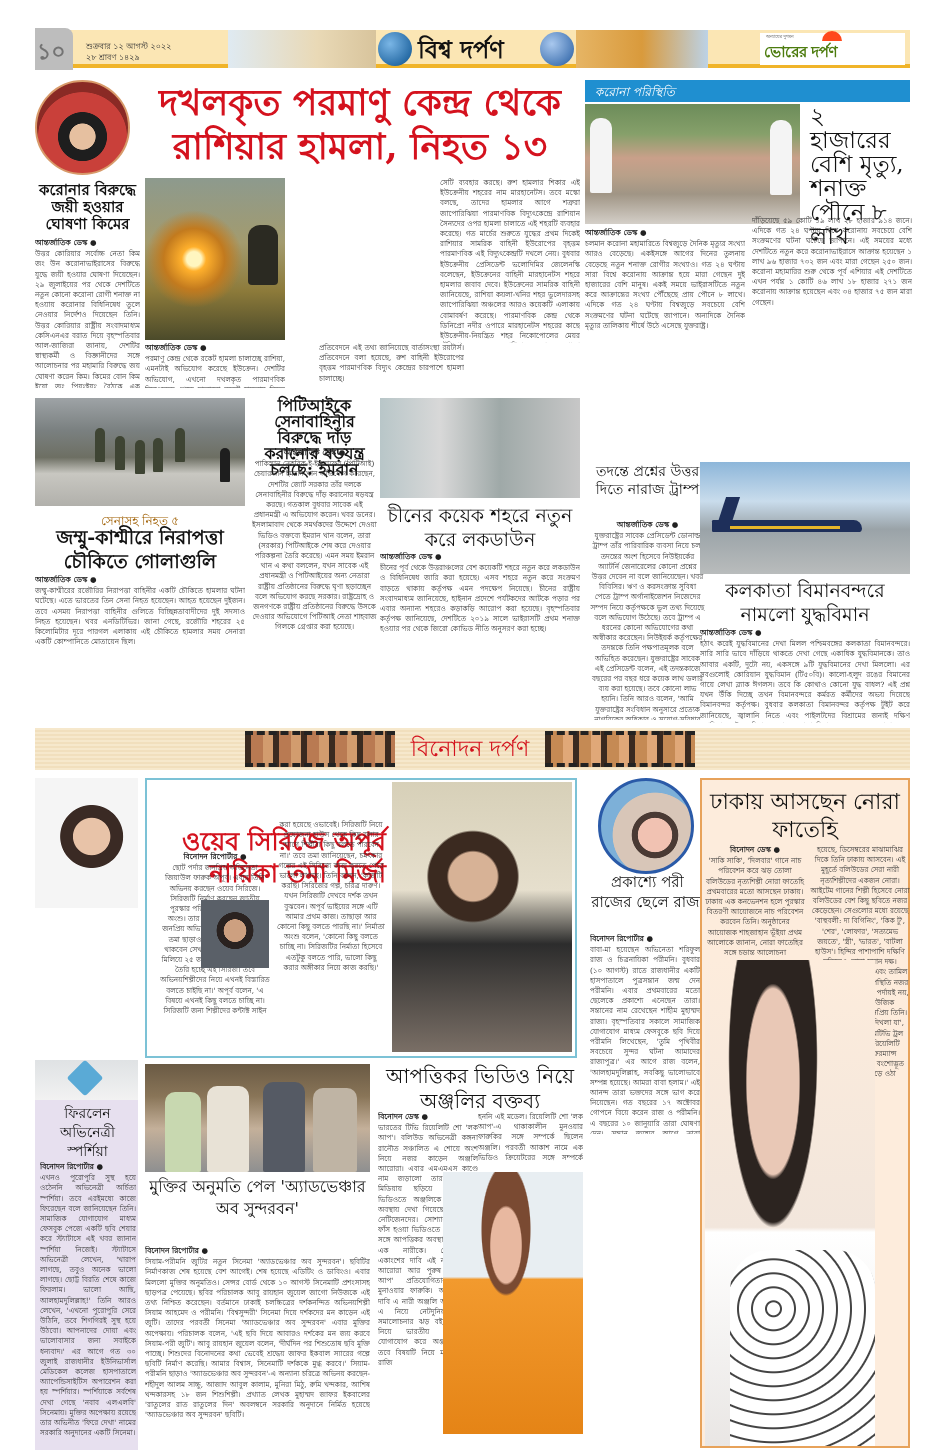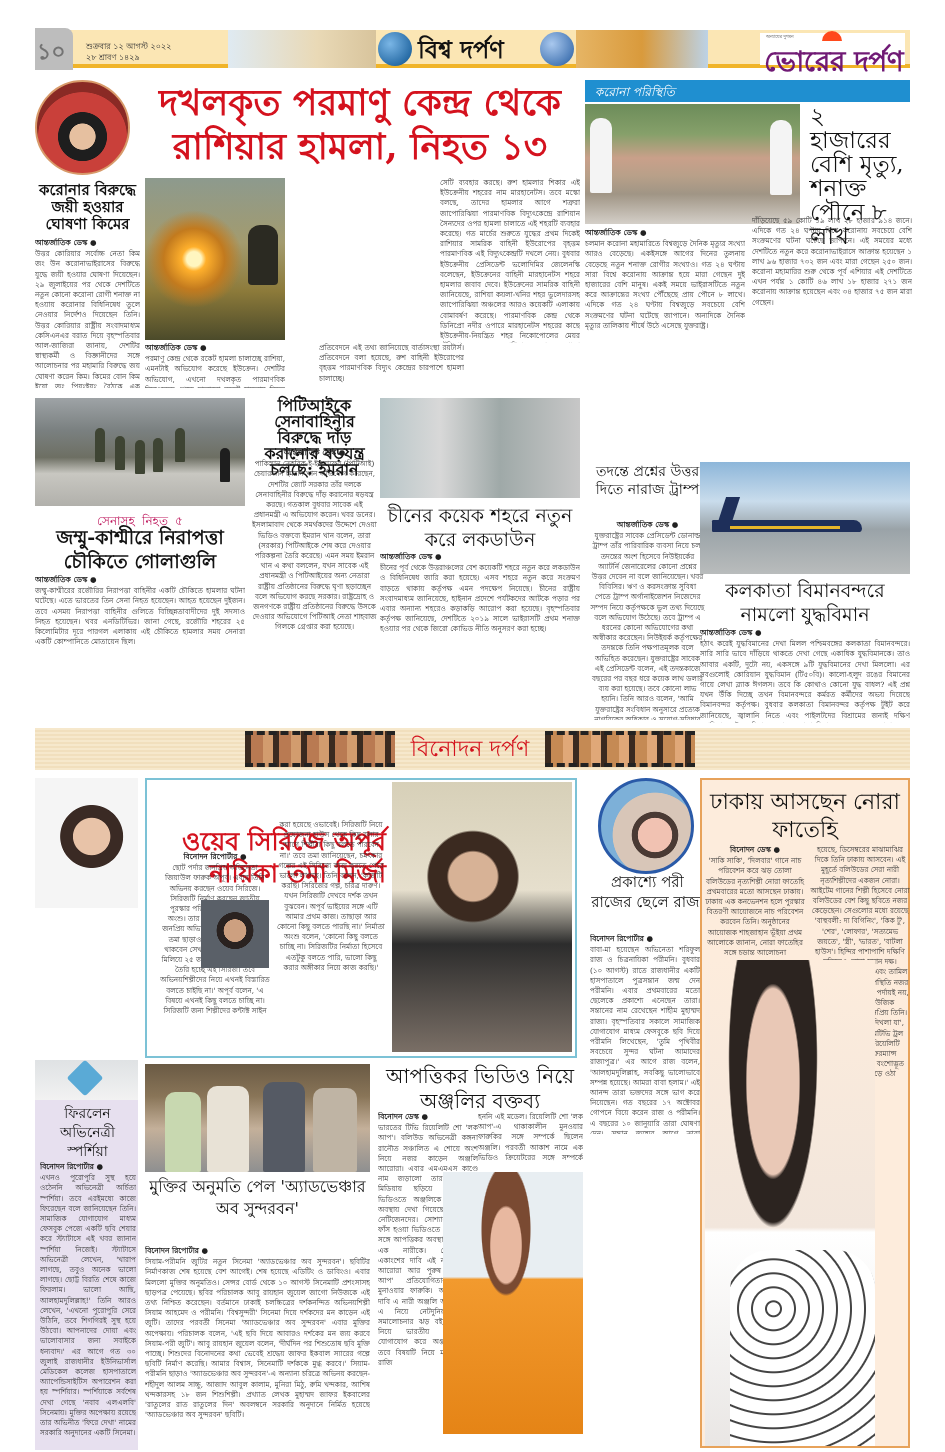--- a/index.html
+++ b/index.html
@@ -5,37 +5,37 @@
   * { box-sizing: border-box; margin: 0; padding: 0; }
   html, body { width: 945px; height: 1452px; background: #ffffff; overflow: hidden; }
   body { font-family: "DejaVu Sans", sans-serif; color: #222; position: relative; }
   .abs { position: absolute; }
   .body-text { font-family: "DejaVu Serif", serif; font-size: 7.2px; line-height: 10.2px; color: #333; text-align: justify; overflow: hidden; }
   .body-text.center { text-align: center; }
   .byline { font-family: "DejaVu Sans", sans-serif; font-size: 7.5px; font-weight: bold; color: #222; display: block; margin-bottom: 1px; }
   .hl { font-family: "DejaVu Serif", serif; font-weight: bold; color: #111; line-height: 1.12; text-align: center; }
   .hl.red { color: #d4121e; }
   .photo { overflow: hidden; }
-  .caption-line { font-family: Liberation Mono, monospace; color: #be185d; }
+  .caption-line { font-family: Liberation Sans, sans-serif; color: #a16207; }
 
   
   #masthead { left: 35px; top: 30px; width: 875px; height: 38px; background: #fbe6b4; border-bottom: 4px solid #f0b429; }
   #page-tab { left: 35px; top: 28px; width: 38px; height: 42px; background: #bdbdbd; border-radius: 0 8px 0 0; }
   #page-no { left: 37px; top: 34px; font-family: "DejaVu Serif", serif; font-size: 22px; font-weight: bold; color: #737373; }
   #date1 { left: 86px; top: 40px; font-size: 8px; color: #333; }
   #date2 { left: 86px; top: 51px; font-size: 8px; color: #333; }
   #banner-left { left: 228px; top: 30px; width: 148px; height: 38px; background: linear-gradient(90deg,#dfeaf2,#e9d9b6 60%,#d8c49c); }
   #globe1 { left: 378px; top: 32px; width: 34px; height: 34px; border-radius: 50%; background: radial-gradient(circle at 35% 35%,#7ab6e6,#2a6ea8 70%,#1b4e7a); }
   #section-title { left: 418px; top: 31px; font-family: "DejaVu Serif", serif; font-size: 24px; font-weight: bold; color: #111; }
   #globe2 { left: 540px; top: 32px; width: 34px; height: 34px; border-radius: 50%; background: radial-gradient(circle at 35% 35%,#a9c8ee,#4c7cb8 70%,#284f86); }
   #banner-right { left: 576px; top: 30px; width: 132px; height: 38px; background: linear-gradient(90deg,#e6b565,#d99a3c 50%,#bcd2e6); }
   #logo-box { left: 760px; top: 33px; width: 145px; height: 32px; background: #fff; }
   #logo-tag { left: 766px; top: 34px; font-size: 4.5px; color: #555; }
   #logo-sun { left: 822px; top: 31px; width: 20px; height: 10px; border-radius: 10px 10px 0 0; background: #ff4a1c; }
-  #logo-text { left: 764px; top: 40px; font-family: "DejaVu Serif", serif; font-size: 28px; font-weight: bold; color: #701a75; letter-spacing: -0.5px; }
+  #logo-text { left: 764px; top: 40px; font-family: "DejaVu Serif", serif; font-size: 15px; font-weight: bold; color: #4d7c0f; letter-spacing: -0.5px; }
 
   
   #kim-photo { left: 35px; top: 80px; width: 95px; height: 95px; border-radius: 50%; background: radial-gradient(circle at 50% 60%,#e6c0a0 0 18%,#1e1e1e 19% 34%,#c9403a 35% 62%,#8a2a25 63%); border: 2px solid #d89a6a; }
   #lead-headline { left: 140px; top: 80px; width: 440px; text-align: center; font-size: 36px; line-height: 44px; }
   #ukraine-photo { left: 145px; top: 178px; width: 140px; height: 162px; background: radial-gradient(circle at 35% 50%,#fff6c0 0 6%,#ffb02c 10%,#c27a1e 25%,transparent 40%), linear-gradient(180deg,#8d9a8e 0%,#a39b6e 40%,#8c7a3a 70%,#4b4a2a 100%); }
   #ukraine-gunner { left: 248px; top: 225px; width: 30px; height: 60px; background: #2b2a22; border-radius: 12px 12px 4px 4px; }
   #lead-col-right { left: 440px; top: 178px; width: 140px; height: 165px; }
   #lead-col1 { left: 145px; top: 343px; width: 140px; height: 45px; }
   #lead-col2 { left: 291px; top: 343px; width: 145px; height: 45px; margin-left: 28px; }
 

